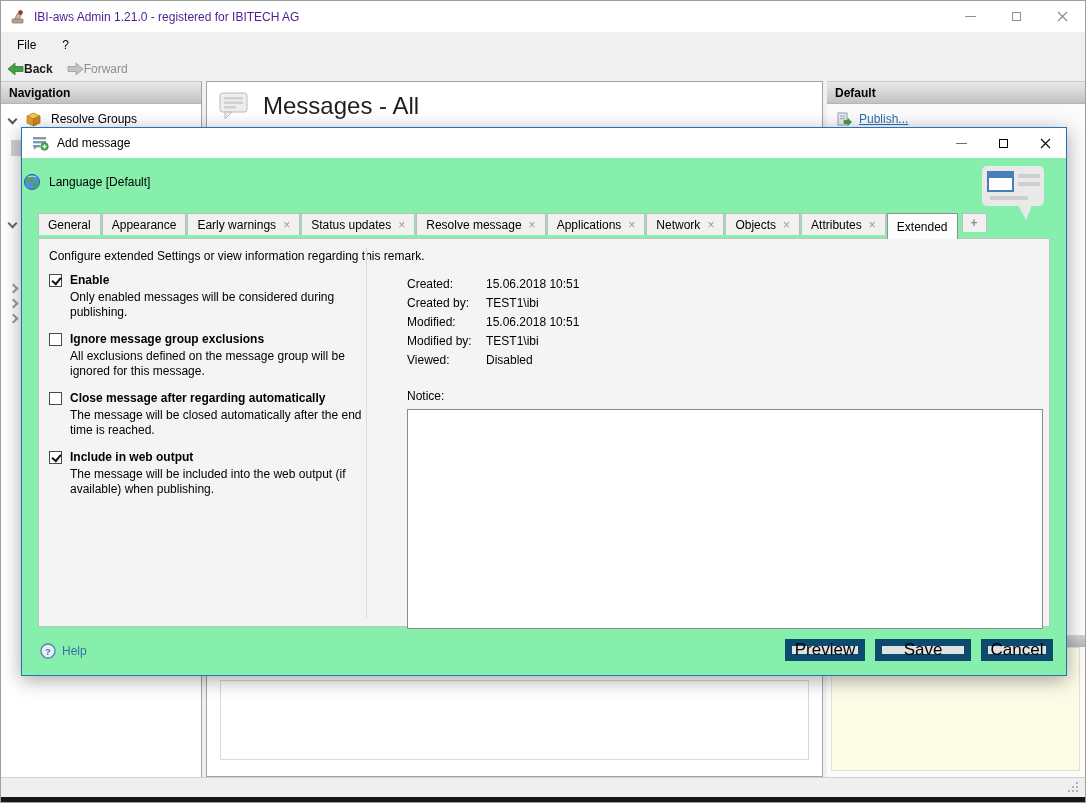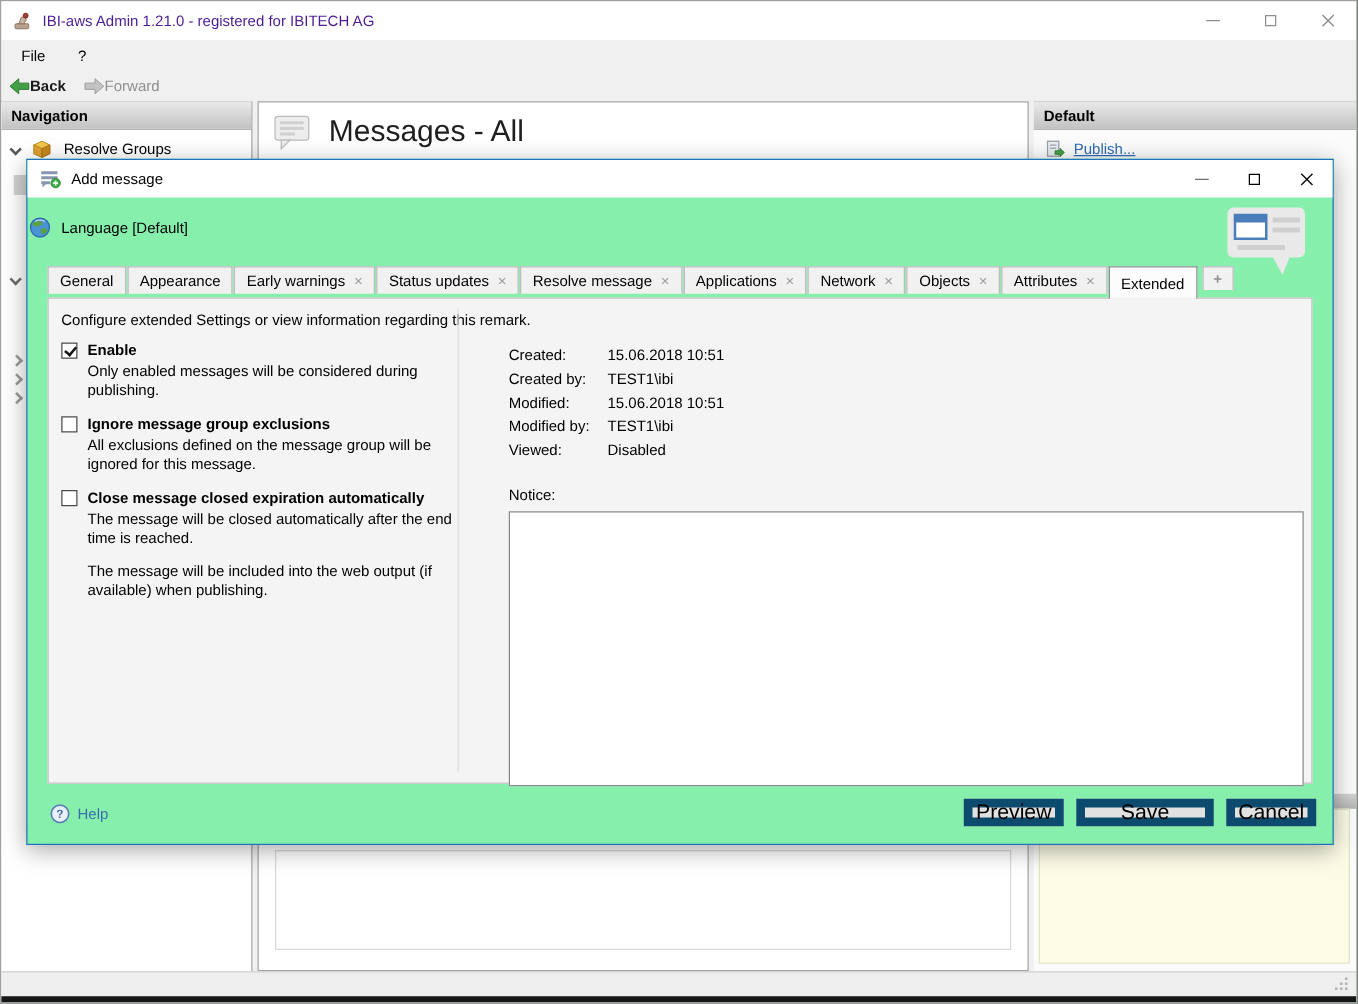--- a/index.html
+++ b/index.html
@@ -86,21 +86,21 @@
   .info-grid { display:grid; grid-template-columns:79px auto; grid-auto-rows:19px; }
   .notice-label { margin-top:17px; }
   .notice-box { margin-top:6px; width:636px; height:220px; background:#fff;
     border:1px solid #8a8a8a; resize:none; font-family:"Liberation Sans", sans-serif; font-size:12px; padding:3px; }
   .dlg-footer { position:absolute; left:0; right:0; bottom:0; height:48px; }
   .help-link { position:absolute; left:18px; top:16px; display:flex; align-items:center; gap:6px;
     color:#3a6fae; }
   .dlg-buttons { position:absolute; right:13px; top:12px; display:flex; gap:10px; }
   .btn { height:22px; background:#e1e1e1; border:7px solid #0c4a6e;
     font-family:"Liberation Sans", sans-serif; font-size:17px; display:flex; align-items:center; justify-content:center; }
-  .btn.preview { width:80px; } .btn.save { width:110px; } .btn.cancel { width:72px; }
+  .btn.preview { width:80px; } .btn.save { width:96px; } .btn.cancel { width:72px; }
 </style>
 </head>
 <body>
 
 <div class="screen">
 
   <div class="titlebar">
     <svg width="16" height="16" viewBox="0 0 16 16">
       <rect x="2" y="10" width="11" height="4" rx="1" fill="#b9a18e" stroke="#8d7663" stroke-width="0.8"></rect>
       <path d="M5 10 L7 5 L10 4 L11 7 L9 10 Z" fill="#c9b49f" stroke="#8d7663" stroke-width="0.8"></path>
@@ -312,25 +312,29 @@
         <div class="cbgroup">
           <label class="cbrow">
             <span class="cb"></span>
             <span class="cblabel">Ignore message group exclusions</span>
           </label>
           <div class="cbdesc">All exclusions defined on the message group will be ignored for this message.</div>
         </div>
         <div class="cbgroup">
           <label class="cbrow">
             <span class="cb"></span>
-            <span class="cblabel">Close message closed expiration automatically</span>
+            <span class="cblabel">Close message after regarding automatically</span>
           </label>
           <div class="cbdesc">The message will be closed automatically after the end time is reached.</div>
         </div>
         <div class="cbgroup">
+          <label class="cbrow">
+            <span class="cb checked"></span>
+            <span class="cblabel">Include in web output</span>
+          </label>
           <div class="cbdesc">The message will be included into the web output (if available) when publishing.</div>
         </div>
       </div>
 
       <div class="col-divider"></div>
 
       <div class="col-right">
         <div class="info-grid">
           <span>Created:</span>
           <span>15.06.2018 10:51</span>

